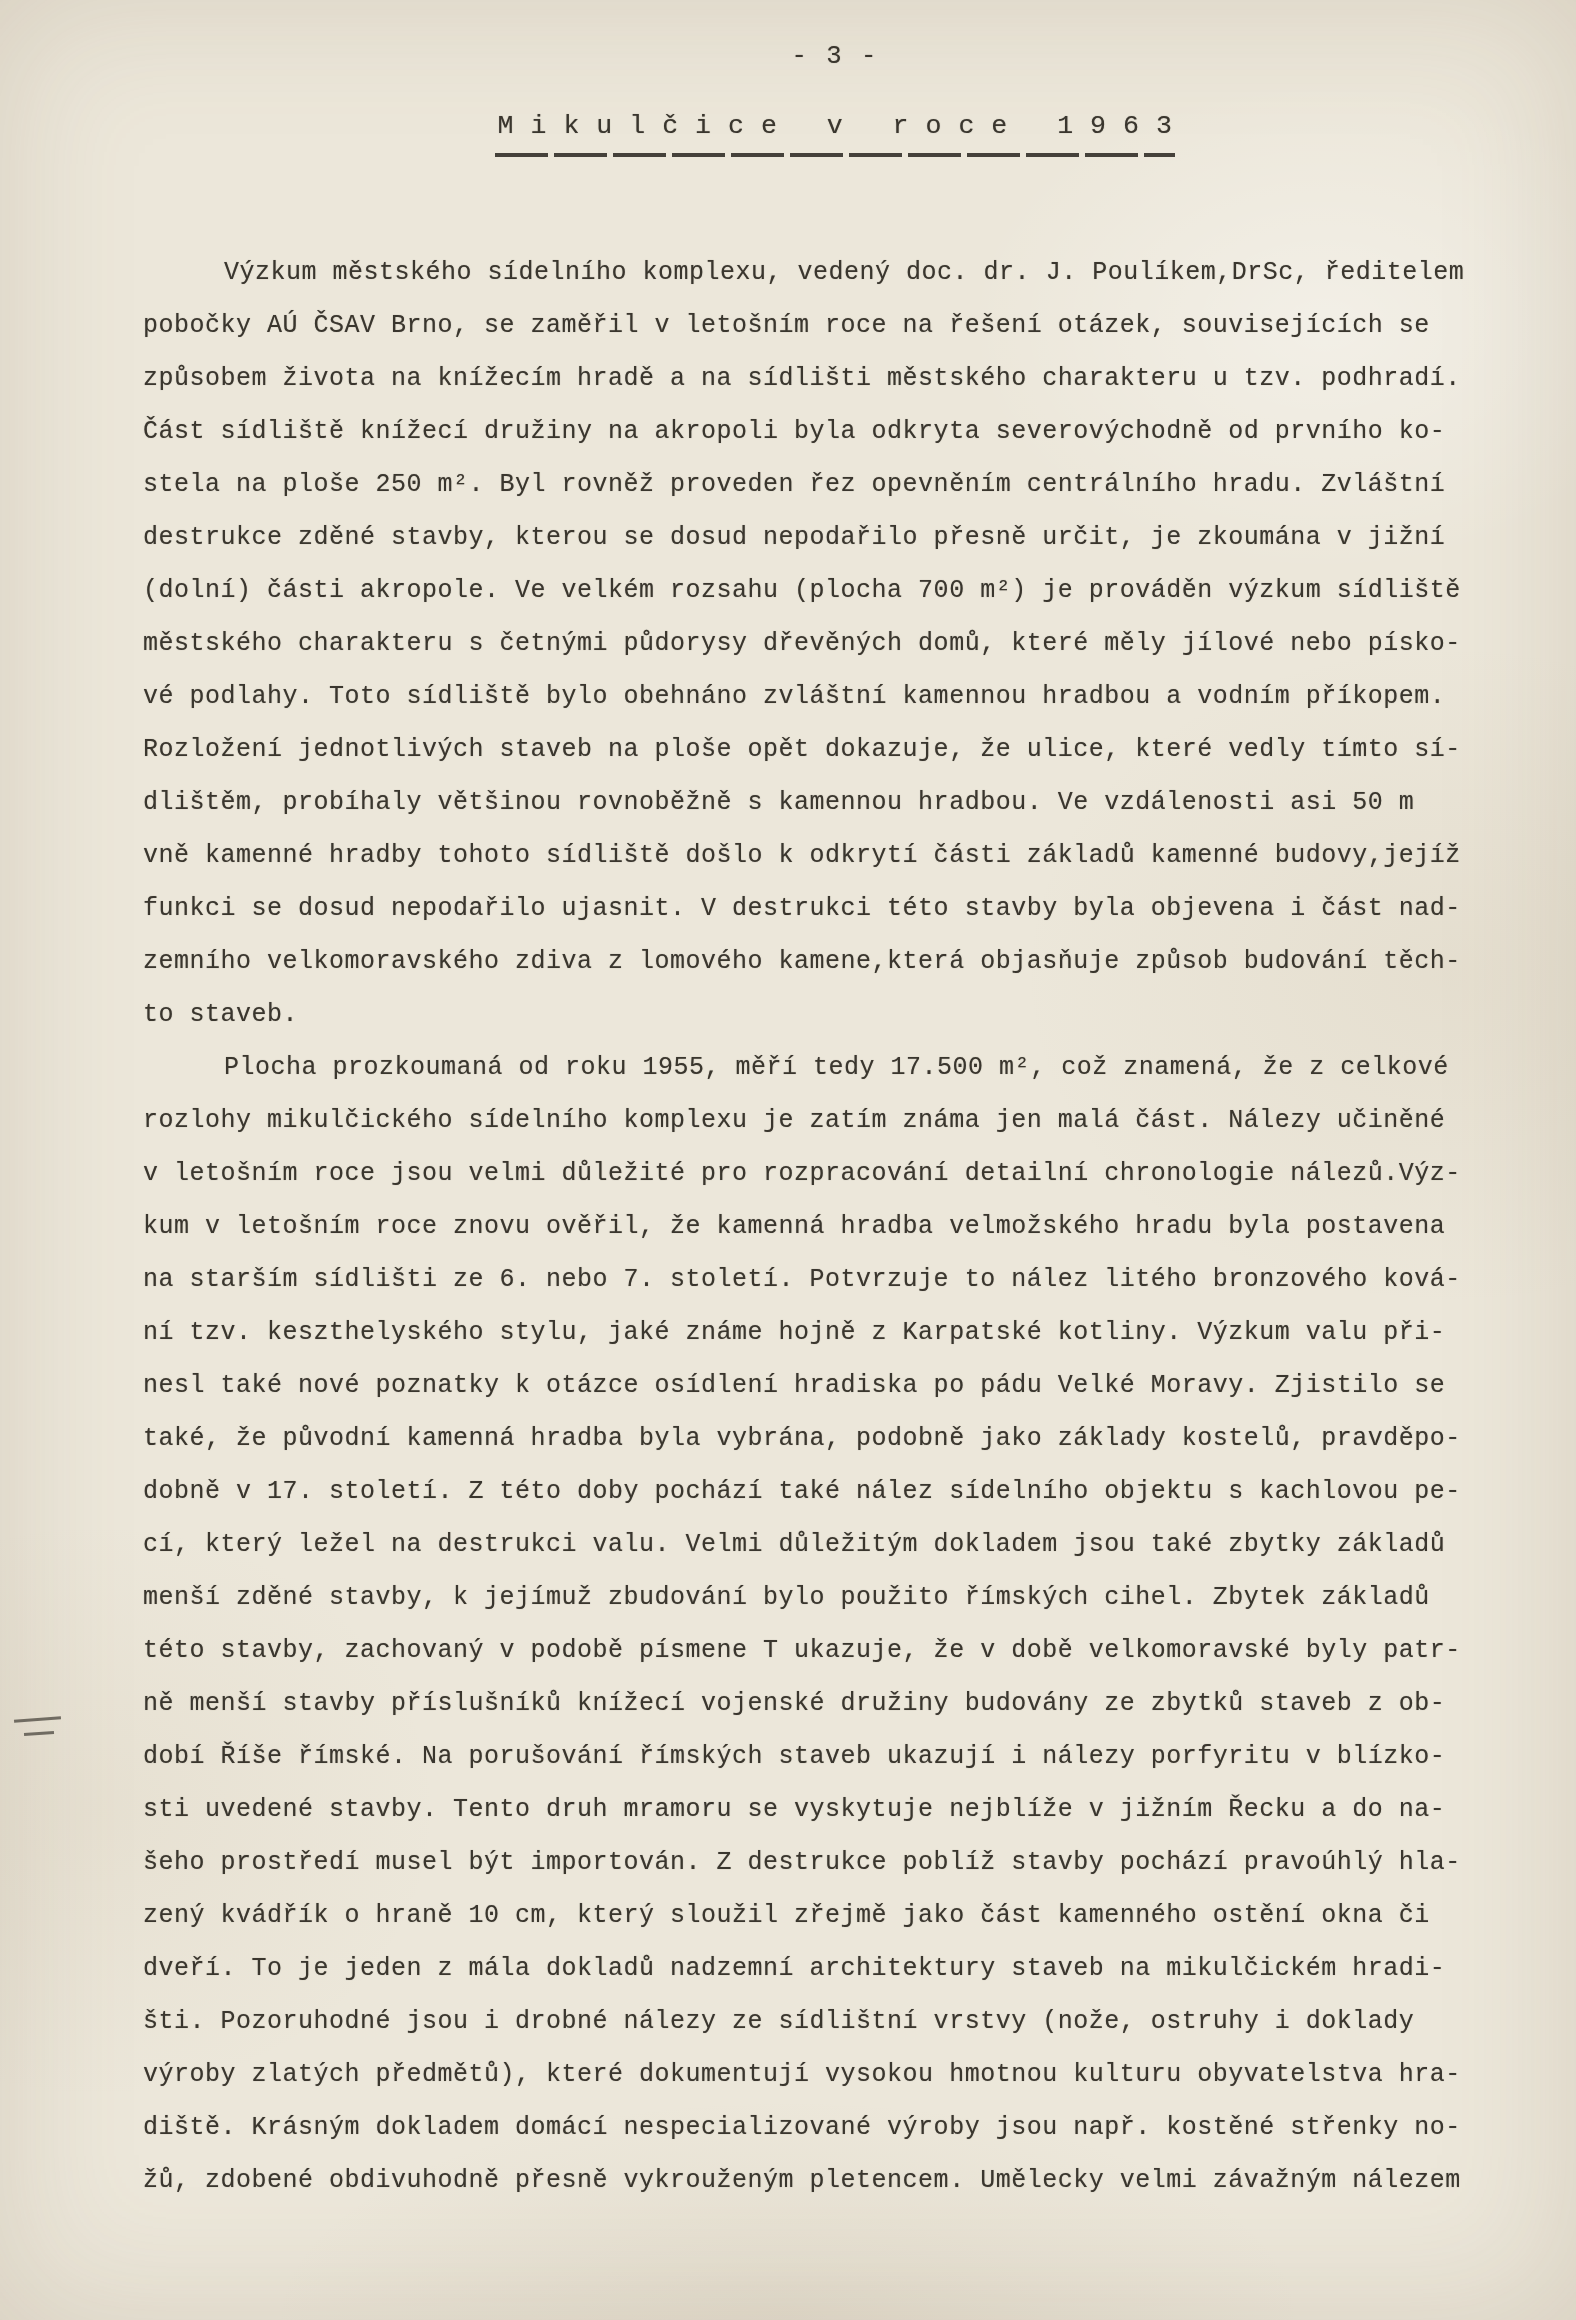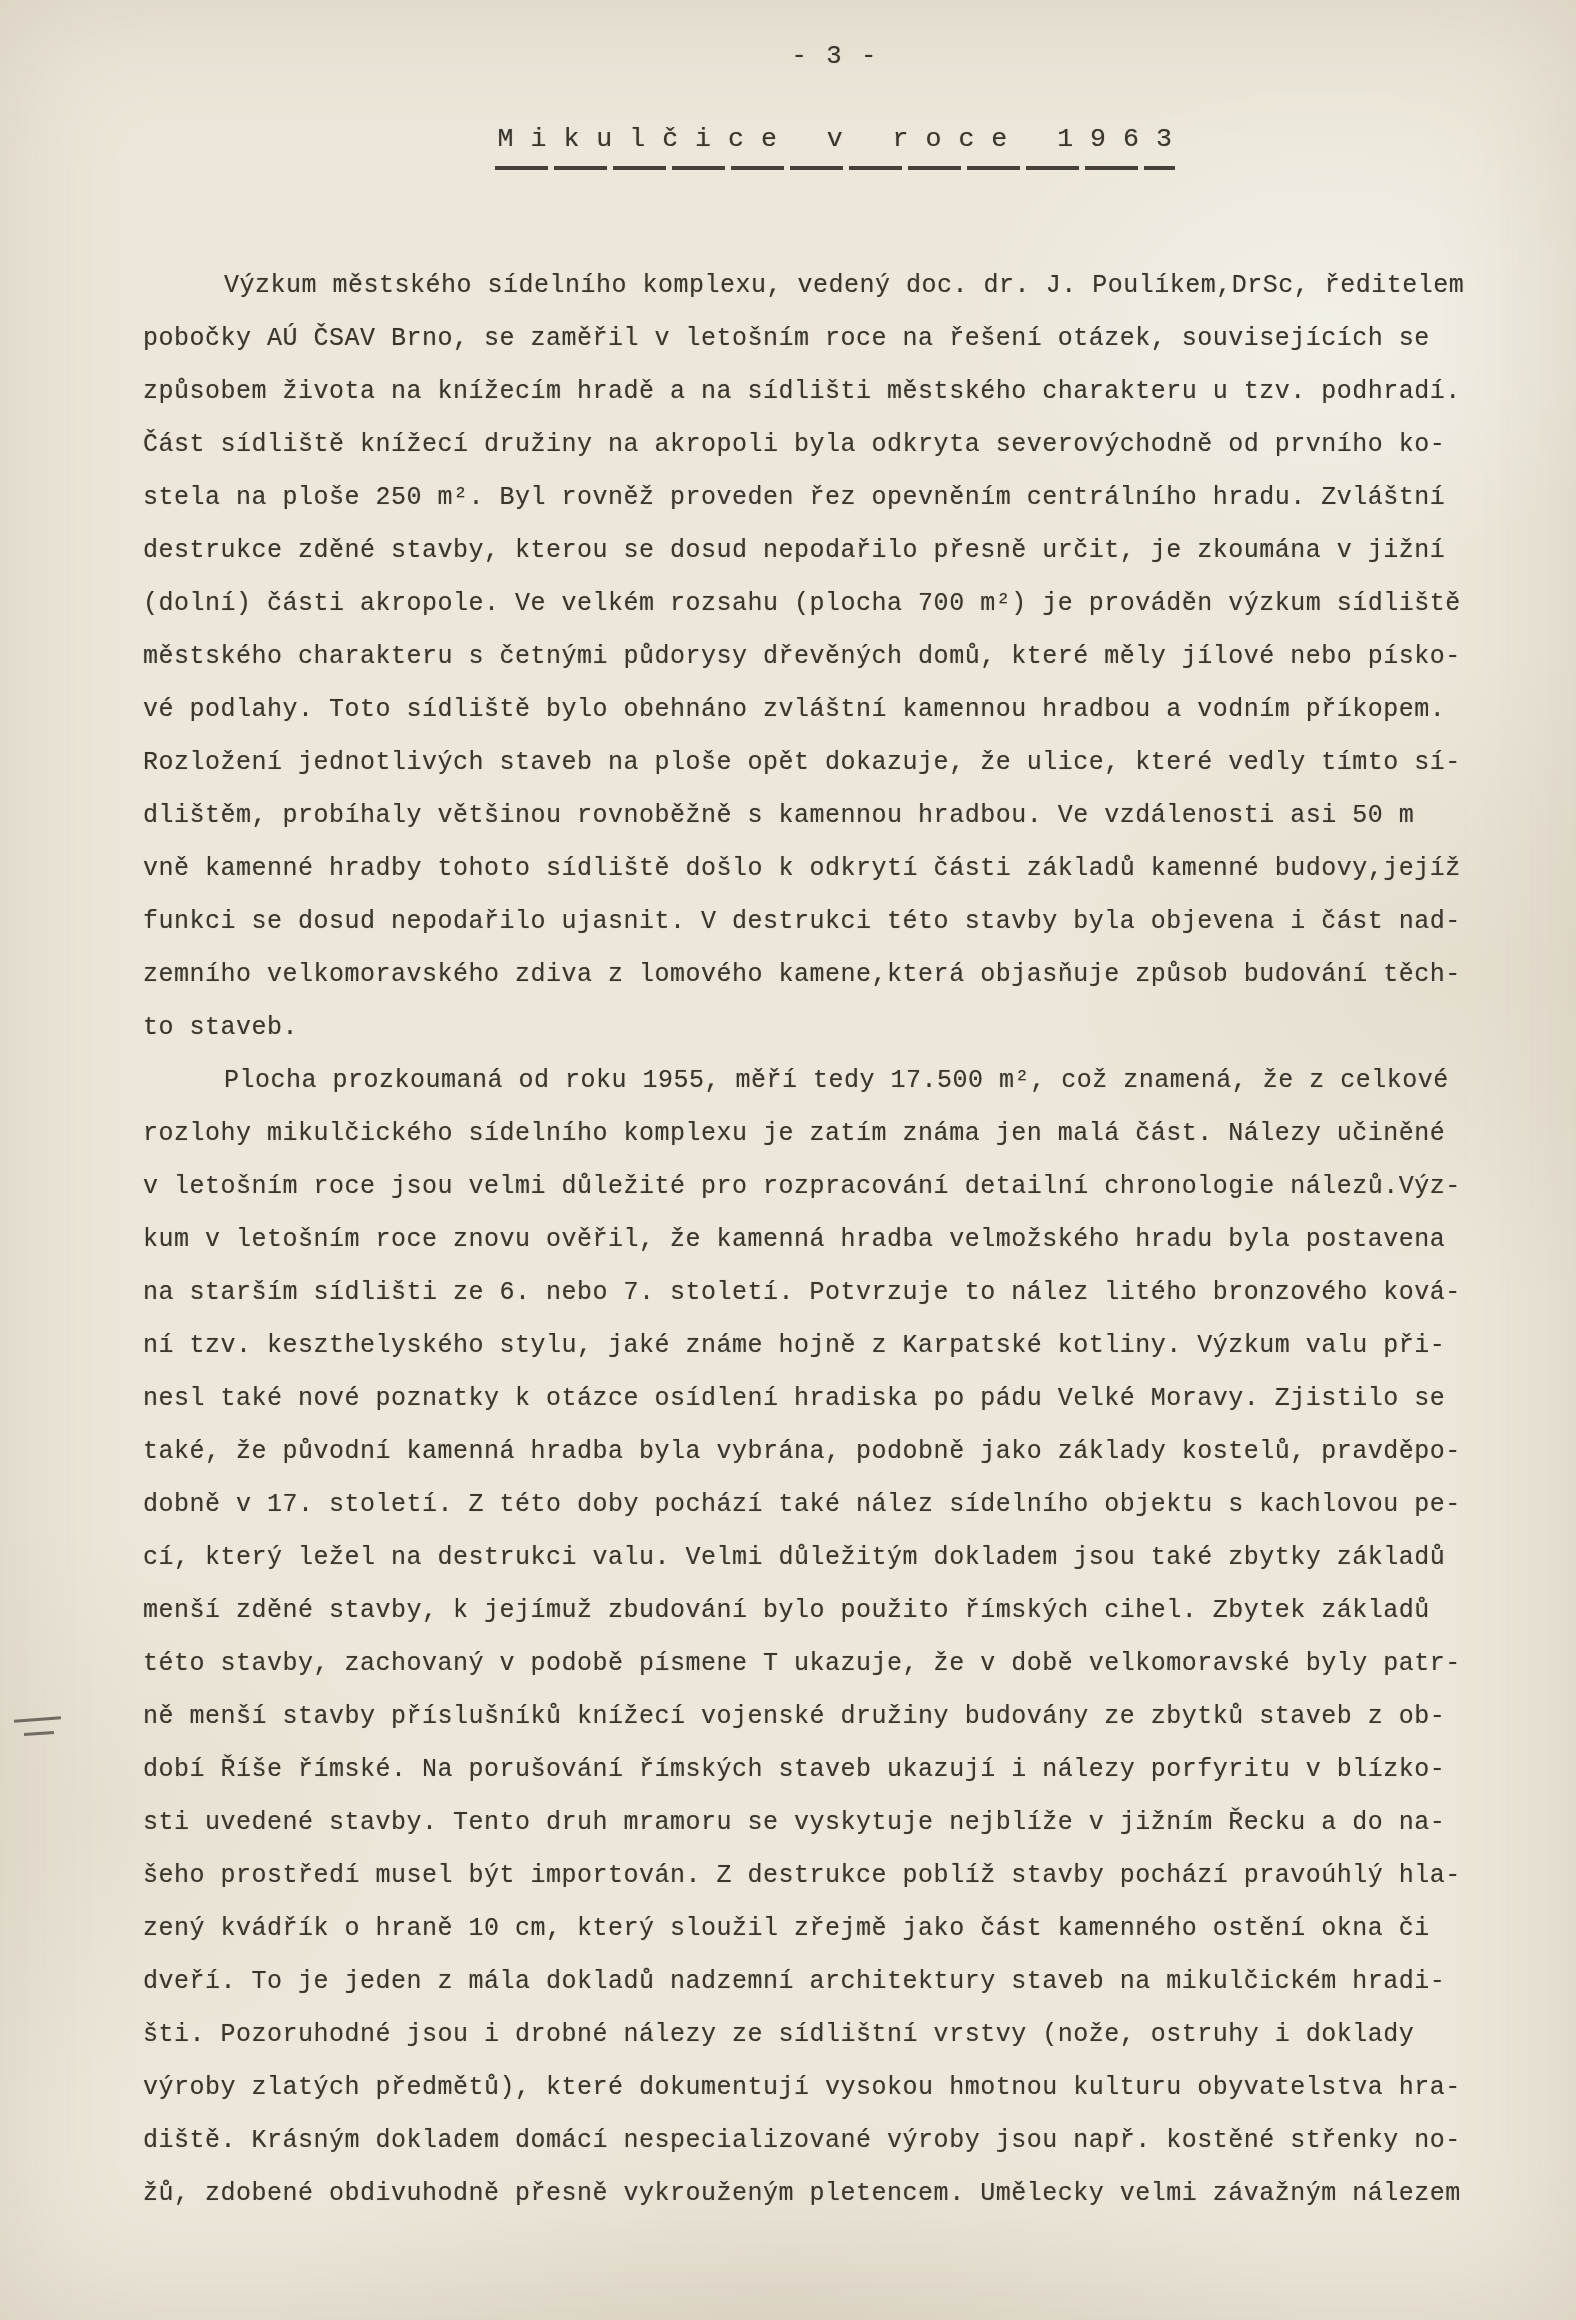--- a/index.html
+++ b/index.html
@@ -27,21 +27,21 @@
   }
   .page-number {
     text-align: center;
     font-size: 25.6px;
     letter-spacing: 2px;
     line-height: 31.5px;
     text-shadow: 0 0 1px rgba(58,54,46,0.45);
   }
   .title-block {
     text-align: center;
-    margin-top: 50px;
+    margin-top: 37px;
   }
   .title {
     display: inline-block;
     font-size: 26.6px;
     letter-spacing: 0.5px;
     line-height: 33px;
     white-space: pre;
     text-shadow: 0 0 1px rgba(58,54,46,0.45);
   }
   .title-underline {

